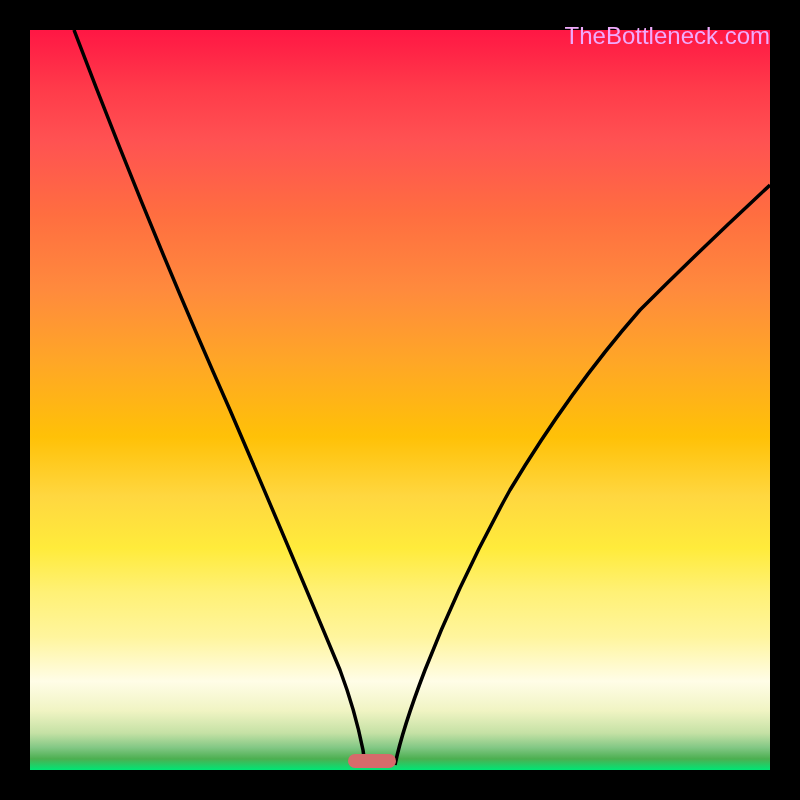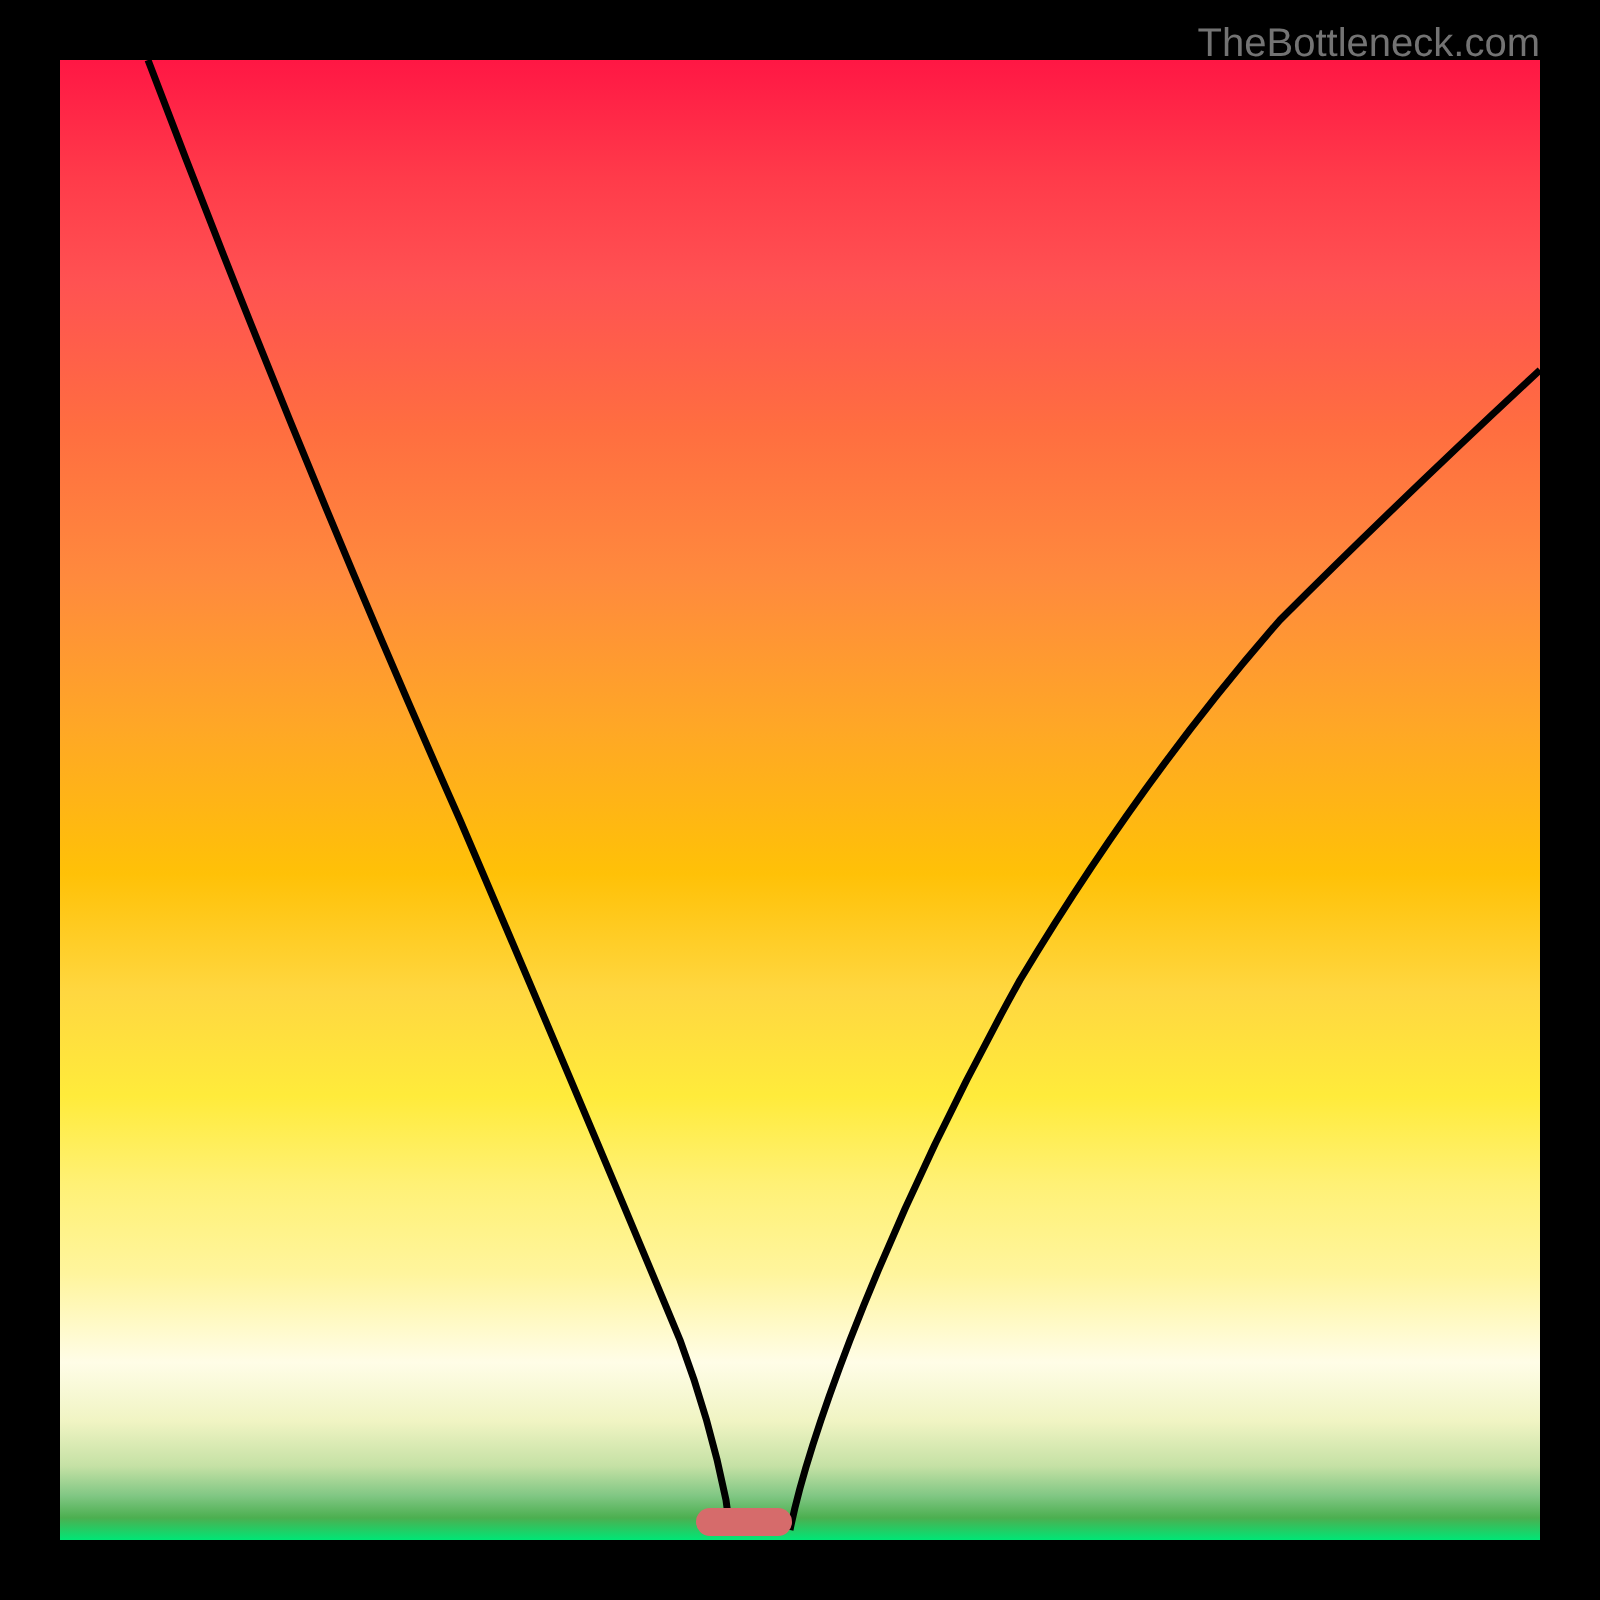--- a/index.html
+++ b/index.html
@@ -41,24 +41,24 @@
         #fffde7 88%,
         #f0f4c3 92%,
         #c5e1a5 95%,
         #81c784 97%,
         #4caf50 98.5%,
         #00e676 100%
       );
     }
     .watermark {
       position: absolute;
-      top: 11px;
+      top: 22px;
       right: 30px;
-      color: #737373;
-      font-size: 20px;
+      color: #f0abfc;
+      font-size: 24px;
       font-weight: normal;
       z-index: 10;
     }
     .curves {
       position: absolute;
       top: 0;
       left: 0;
       width: 100%;
       height: 100%;
       z-index: 5;

